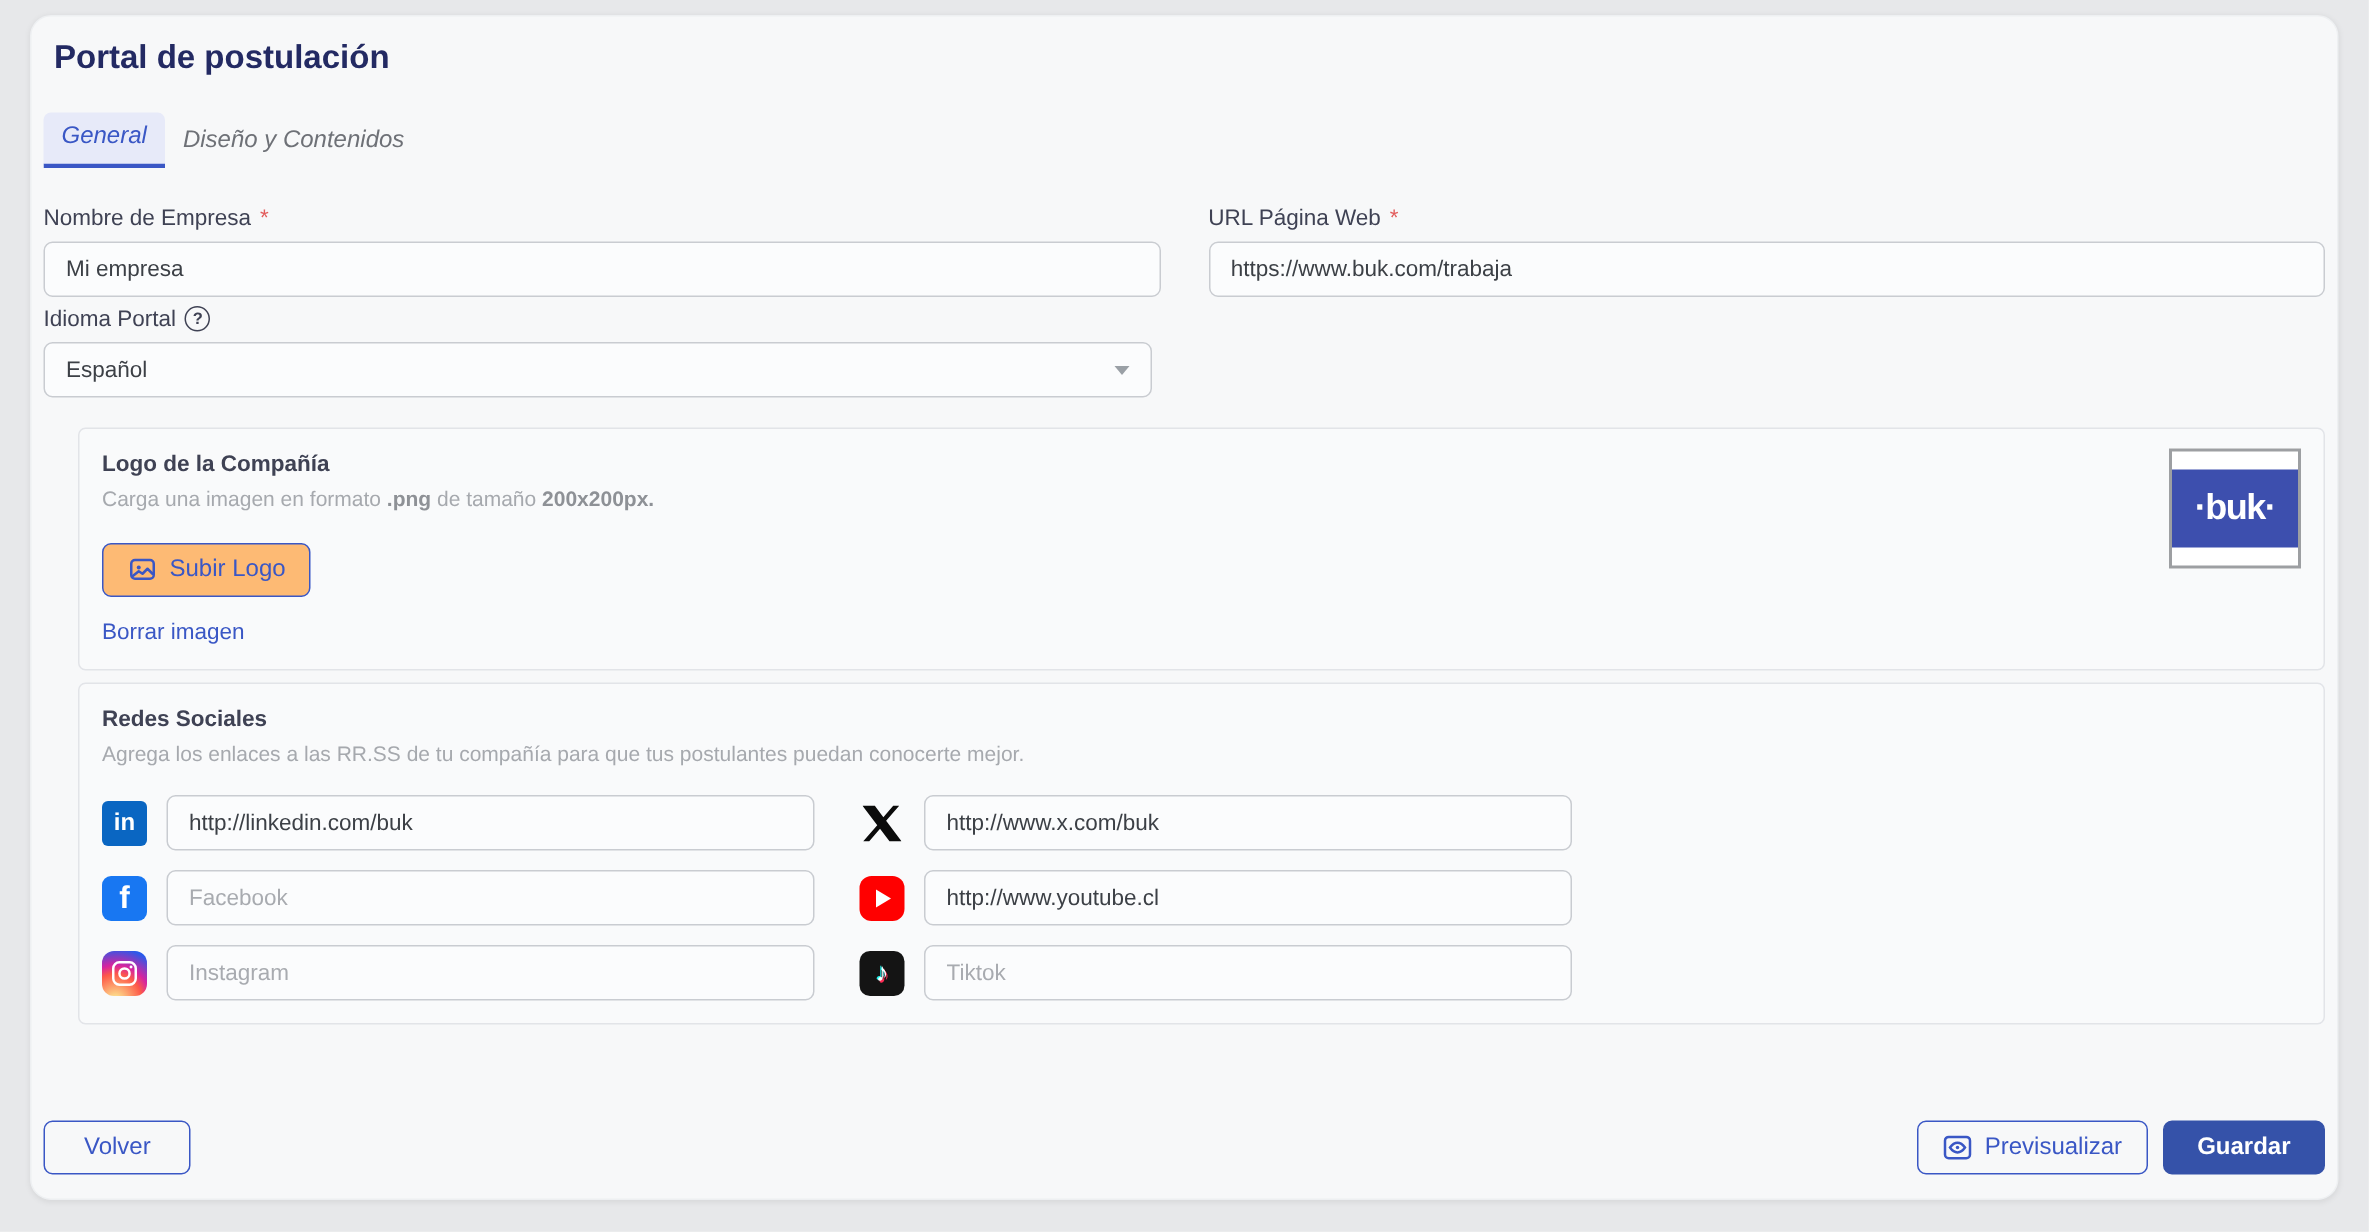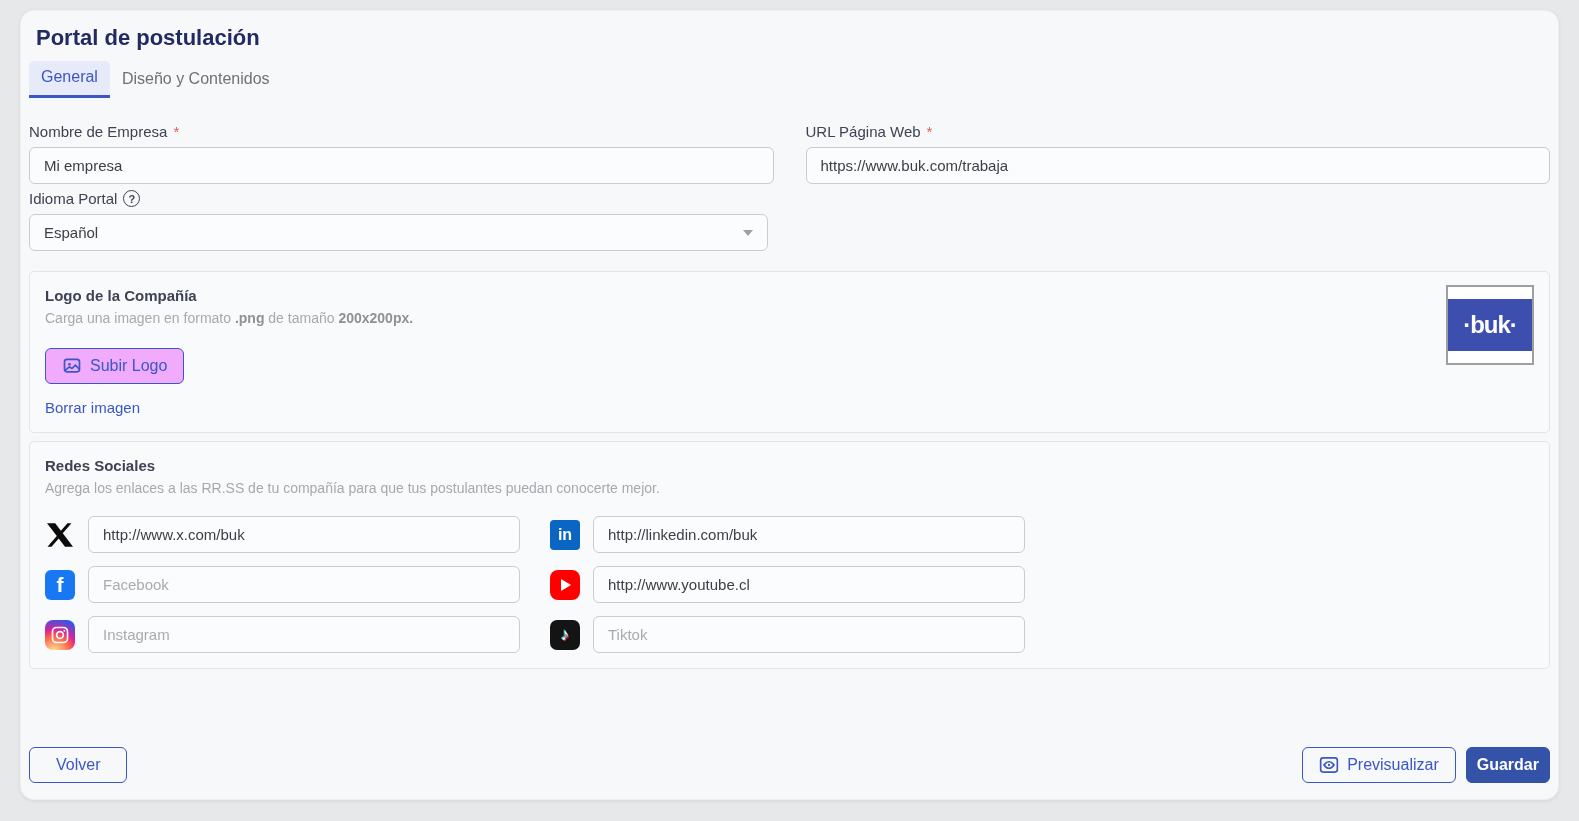--- a/index.html
+++ b/index.html
@@ -4,21 +4,21 @@
 <style>
   * { margin:0; padding:0; box-sizing:border-box; }
   html,body { width:1579px; height:821px; background:#e7e8ea; font-family:"Liberation Sans", sans-serif; }
   .card {
     position:absolute; left:20px; top:10px; width:1539px; height:790px;
     background:#f7f8f9; border-radius:14px; border:1px solid #eef0f2;
     box-shadow:0 1px 4px rgba(0,0,0,.08); padding:14px 8px 16px 8px;
   }
   .page-title { font-size:22px; font-weight:700; color:#232a63; padding-left:7px; }
   
-  .tabs { display:flex; margin-top:10px; align-items:center; }
+  .tabs { display:flex; margin-top:24px; align-items:flex-end;font-style:italic; }
   .tab { font-size:16px; padding:7px 12px 9px 12px; cursor:pointer; color:#6e7177; }
   .tab.active {
     color:#3a57c5; background:#e7eaf9; border-radius:5px 5px 0 0;
     border-bottom:3px solid #3a57c5; font-weight:400;
   }
   
   .form-area { margin-top:25px; }
   .form-row { display:flex; gap:32px; }
   .field { flex:1; }
   .field-label { font-size:15px; color:#3f4254; margin-bottom:7px; display:flex; align-items:center; gap:6px; }
@@ -33,28 +33,28 @@
   .caret { width:0; height:0; border-left:5px solid transparent; border-right:5px solid transparent; border-top:6px solid #9aa0a6; }
   .help-circle {
     width:17px; height:17px; border:1.5px solid #3f4254; border-radius:50%;
     display:inline-flex; align-items:center; justify-content:center;
     font-size:11px; font-weight:700; color:#3f4254; cursor:pointer;
   }
   .half { width:calc(50% - 22px); }
   
   .section-box {
     border:1px solid #e2e4e8; border-radius:5px; background:#f9fafb;
-    padding:15px; position:relative; margin-top:20px;
+    padding:15px; position:relative; margin-top:20px;margin-left:23px;
   }
   .section-title { font-size:15px; font-weight:700; color:#3f4254; }
   .section-sub { font-size:14px; color:#a6a9ae; margin-top:6px; }
   .section-sub b { color:#8e9196; }
   .outline-btn {
     display:inline-flex; align-items:center; gap:8px; height:36px; padding:0 16px;
-    border:1px solid #3a57c5; border-radius:6px; background:#f0abfc;
+    border:1px solid #3a57c5; border-radius:6px; background:#fdba74;
     color:#3a57c5; font-size:16px; cursor:pointer; font-family:"Liberation Sans", sans-serif;
   }
   .upload-btn { margin-top:22px; }
   .link { color:#3a57c5; font-size:15px; margin-top:15px; display:inline-block; text-decoration:none; cursor:pointer; }
   .logo-preview {
     position:absolute; right:15px; top:13px; width:88px; height:80px;
     background:#ffffff; border:2px solid #9d9fa2; display:flex; align-items:center; justify-content:center;
   }
   .logo-band {
     width:100%; height:52px; background:#3d4fae; display:flex; align-items:center; justify-content:center;
@@ -73,21 +73,21 @@
     border-radius:8px;
     background:radial-gradient(circle at 30% 110%, #fdf497 0%, #fd5949 45%, #d6249f 60%, #285aeb 90%);
   }
   .sicon-tiktok { background:#141414; border-radius:7px; color:#fff; font-size:17px;
     text-shadow:-1px -1px 0 #25f4ee, 1px 1px 0 #fe2c55; }
   
   .footer { position:absolute; left:8px; right:8px; bottom:16px; display:flex; align-items:flex-start; }
   .footer .spacer { flex:1; }
   .footer .outline-btn { background:#f7f8f9; }
   .primary-btn {
-    height:36px; padding:0 10px; background:#3552a9; border:1px solid #3552a9; border-radius:6px;
+    height:36px; padding:0 22px; background:#3552a9; border:1px solid #3552a9; border-radius:6px;
     color:#fff; font-size:16px; font-weight:700; cursor:pointer; margin-left:10px;
     font-family:"Liberation Sans", sans-serif;
   }
   svg { display:block; }
 </style>
 </head>
 <body>
 
 <div class="card">
 
@@ -153,31 +153,31 @@
     </div>
   </div>
 
   <div class="section-box" style="margin-top:8px;">
     <div class="section-title">Redes Sociales</div>
     <div class="section-sub">Agrega los enlaces a las RR.SS de tu compañía para que tus postulantes puedan conocerte mejor.</div>
 
     <div class="social-grid">
 
       <div class="social-cell">
+        <span class="sicon sicon-linkedin">in</span>
+        <input class="text-input" type="text" value="http://linkedin.com/buk" placeholder="" style="">
+      </div>
+
+      <div class="social-cell">
         <span class="sicon">
           <svg width="26" height="26" viewBox="0 0 24 24">
             <path fill="#0b0b0b" d="M18.9 1.15h3.68l-8.04 9.19L24 22.85h-7.41l-5.8-7.58-6.64 7.58H.47l8.6-9.83L0 1.15h7.59l5.24 6.93 6.07-6.93z"></path>
           </svg>
         </span>
         <input class="text-input" type="text" value="http://www.x.com/buk" placeholder="" style="">
-      </div>
-
-      <div class="social-cell">
-        <span class="sicon sicon-linkedin">in</span>
-        <input class="text-input" type="text" value="http://linkedin.com/buk" placeholder="" style="">
       </div>
 
       <div class="social-cell">
         <span class="sicon sicon-facebook">f</span>
         <input class="text-input" type="text" value="" placeholder="Facebook" style="">
       </div>
 
       <div class="social-cell">
         <span class="sicon sicon-youtube">
             <span class="yt-play"></span>

